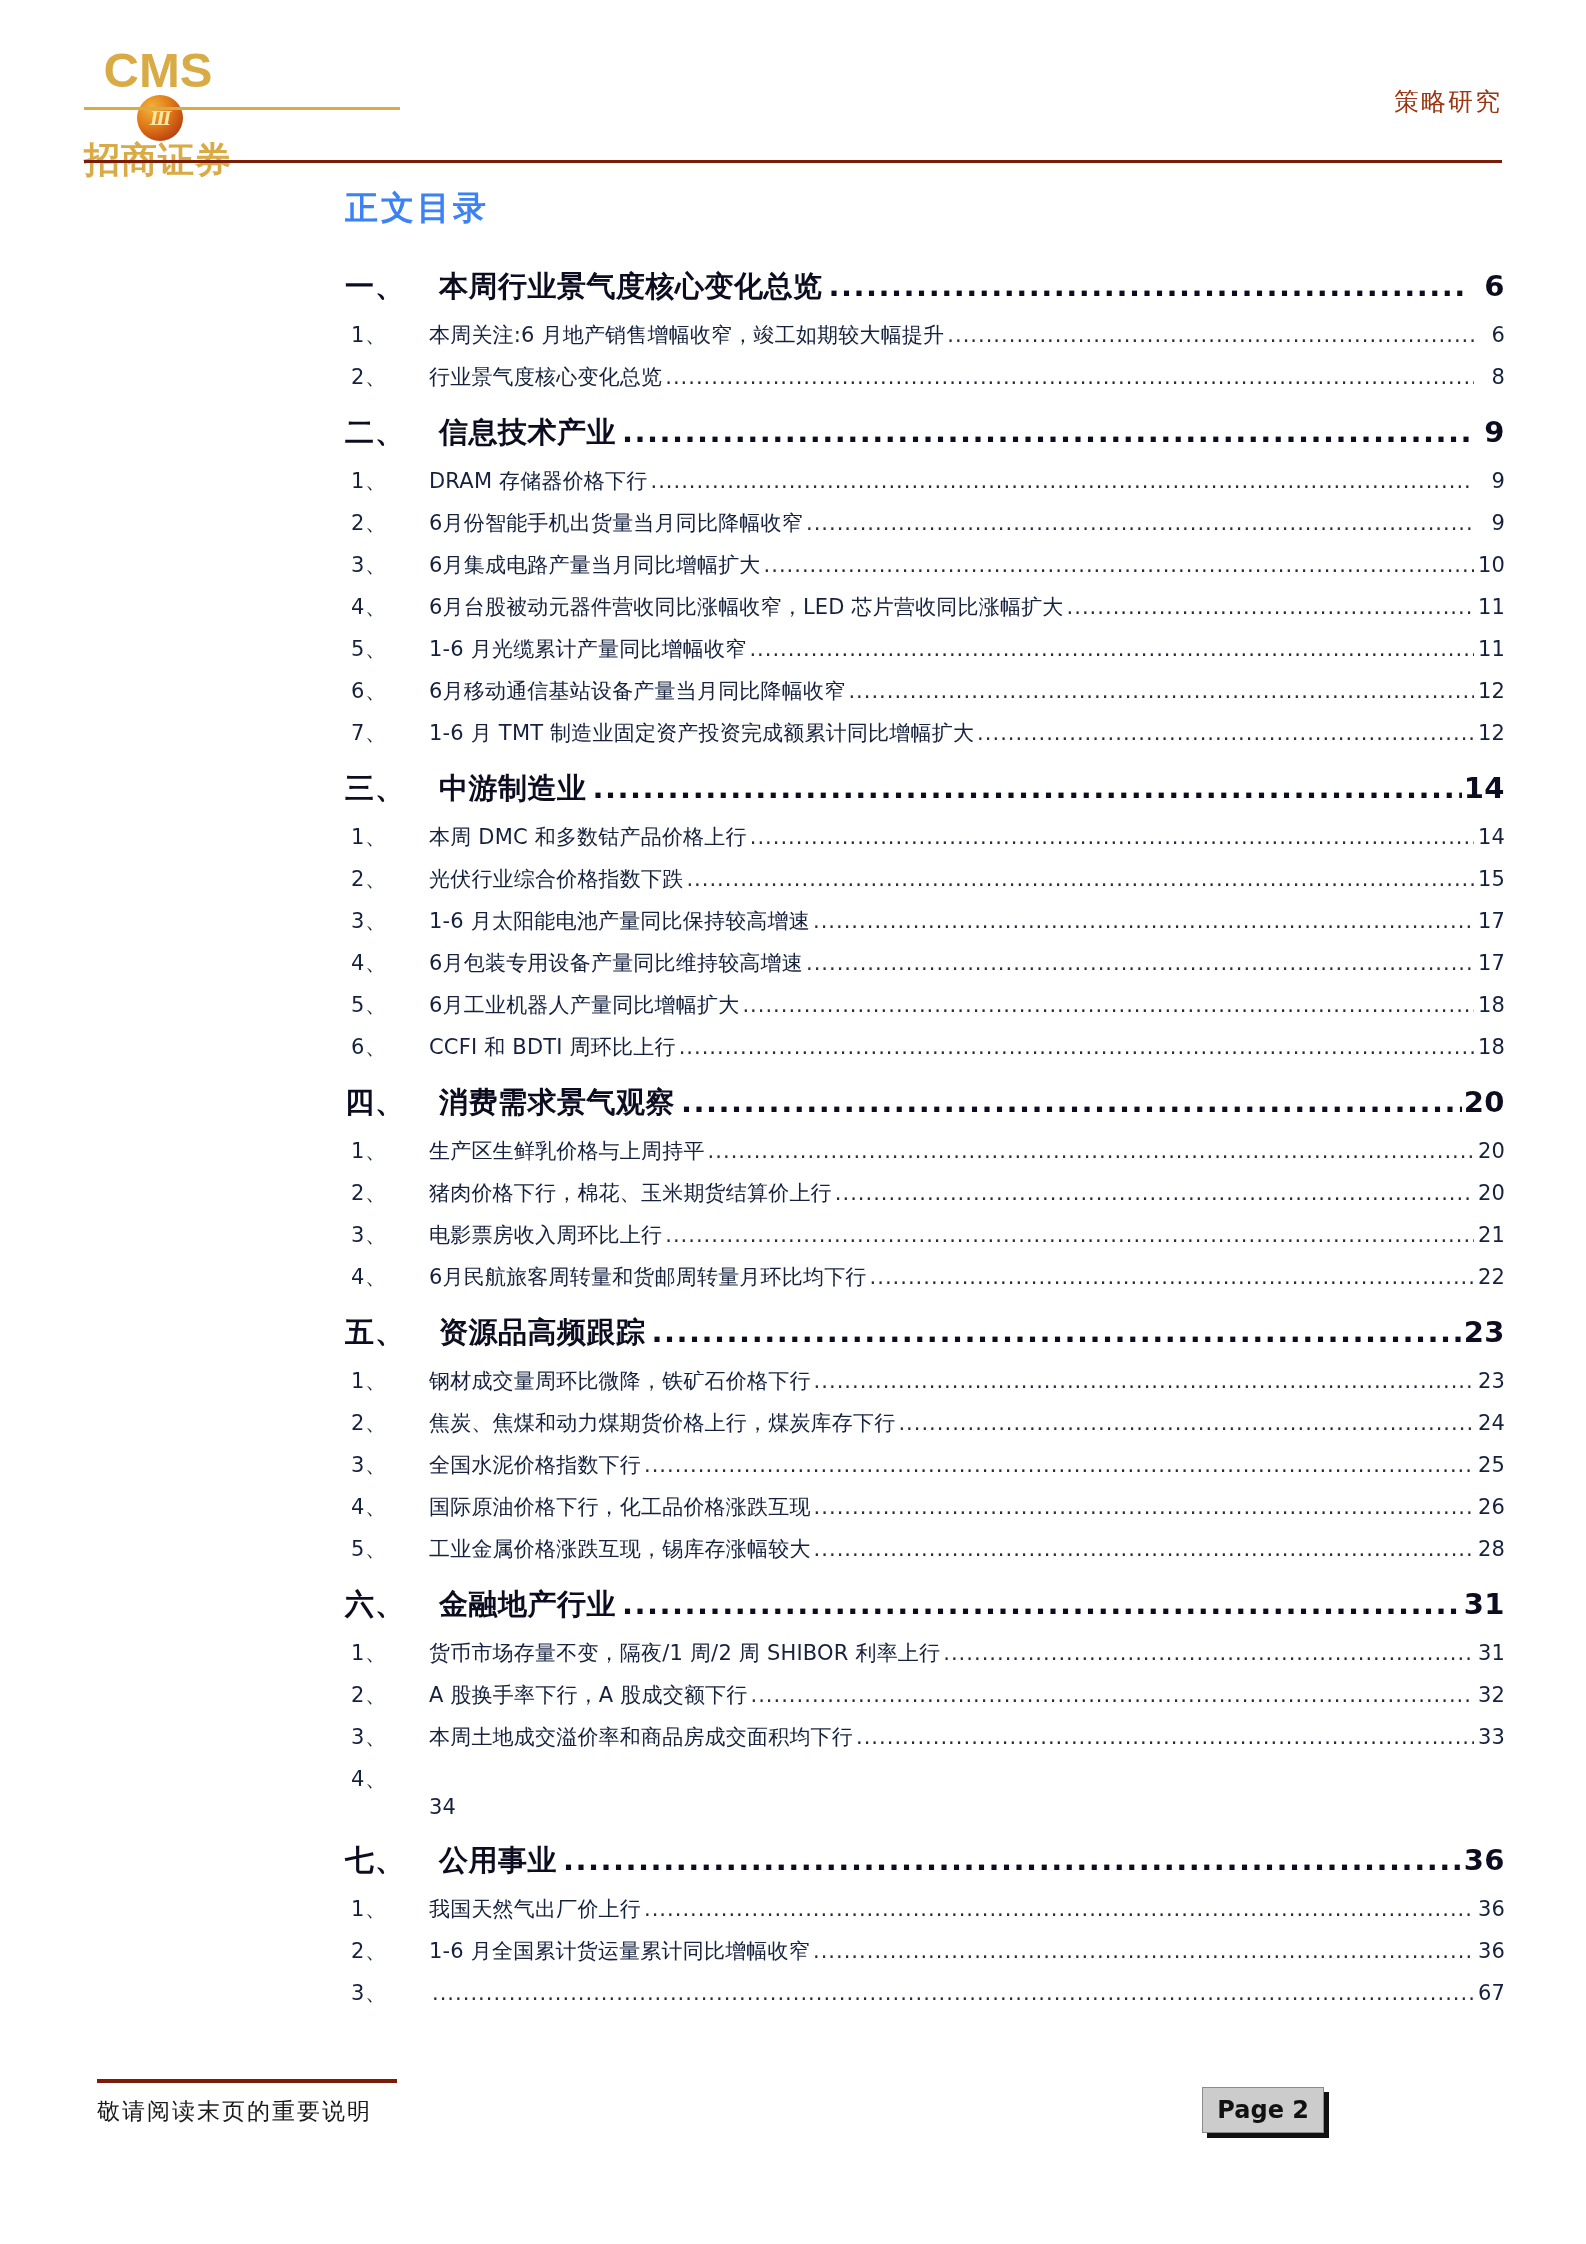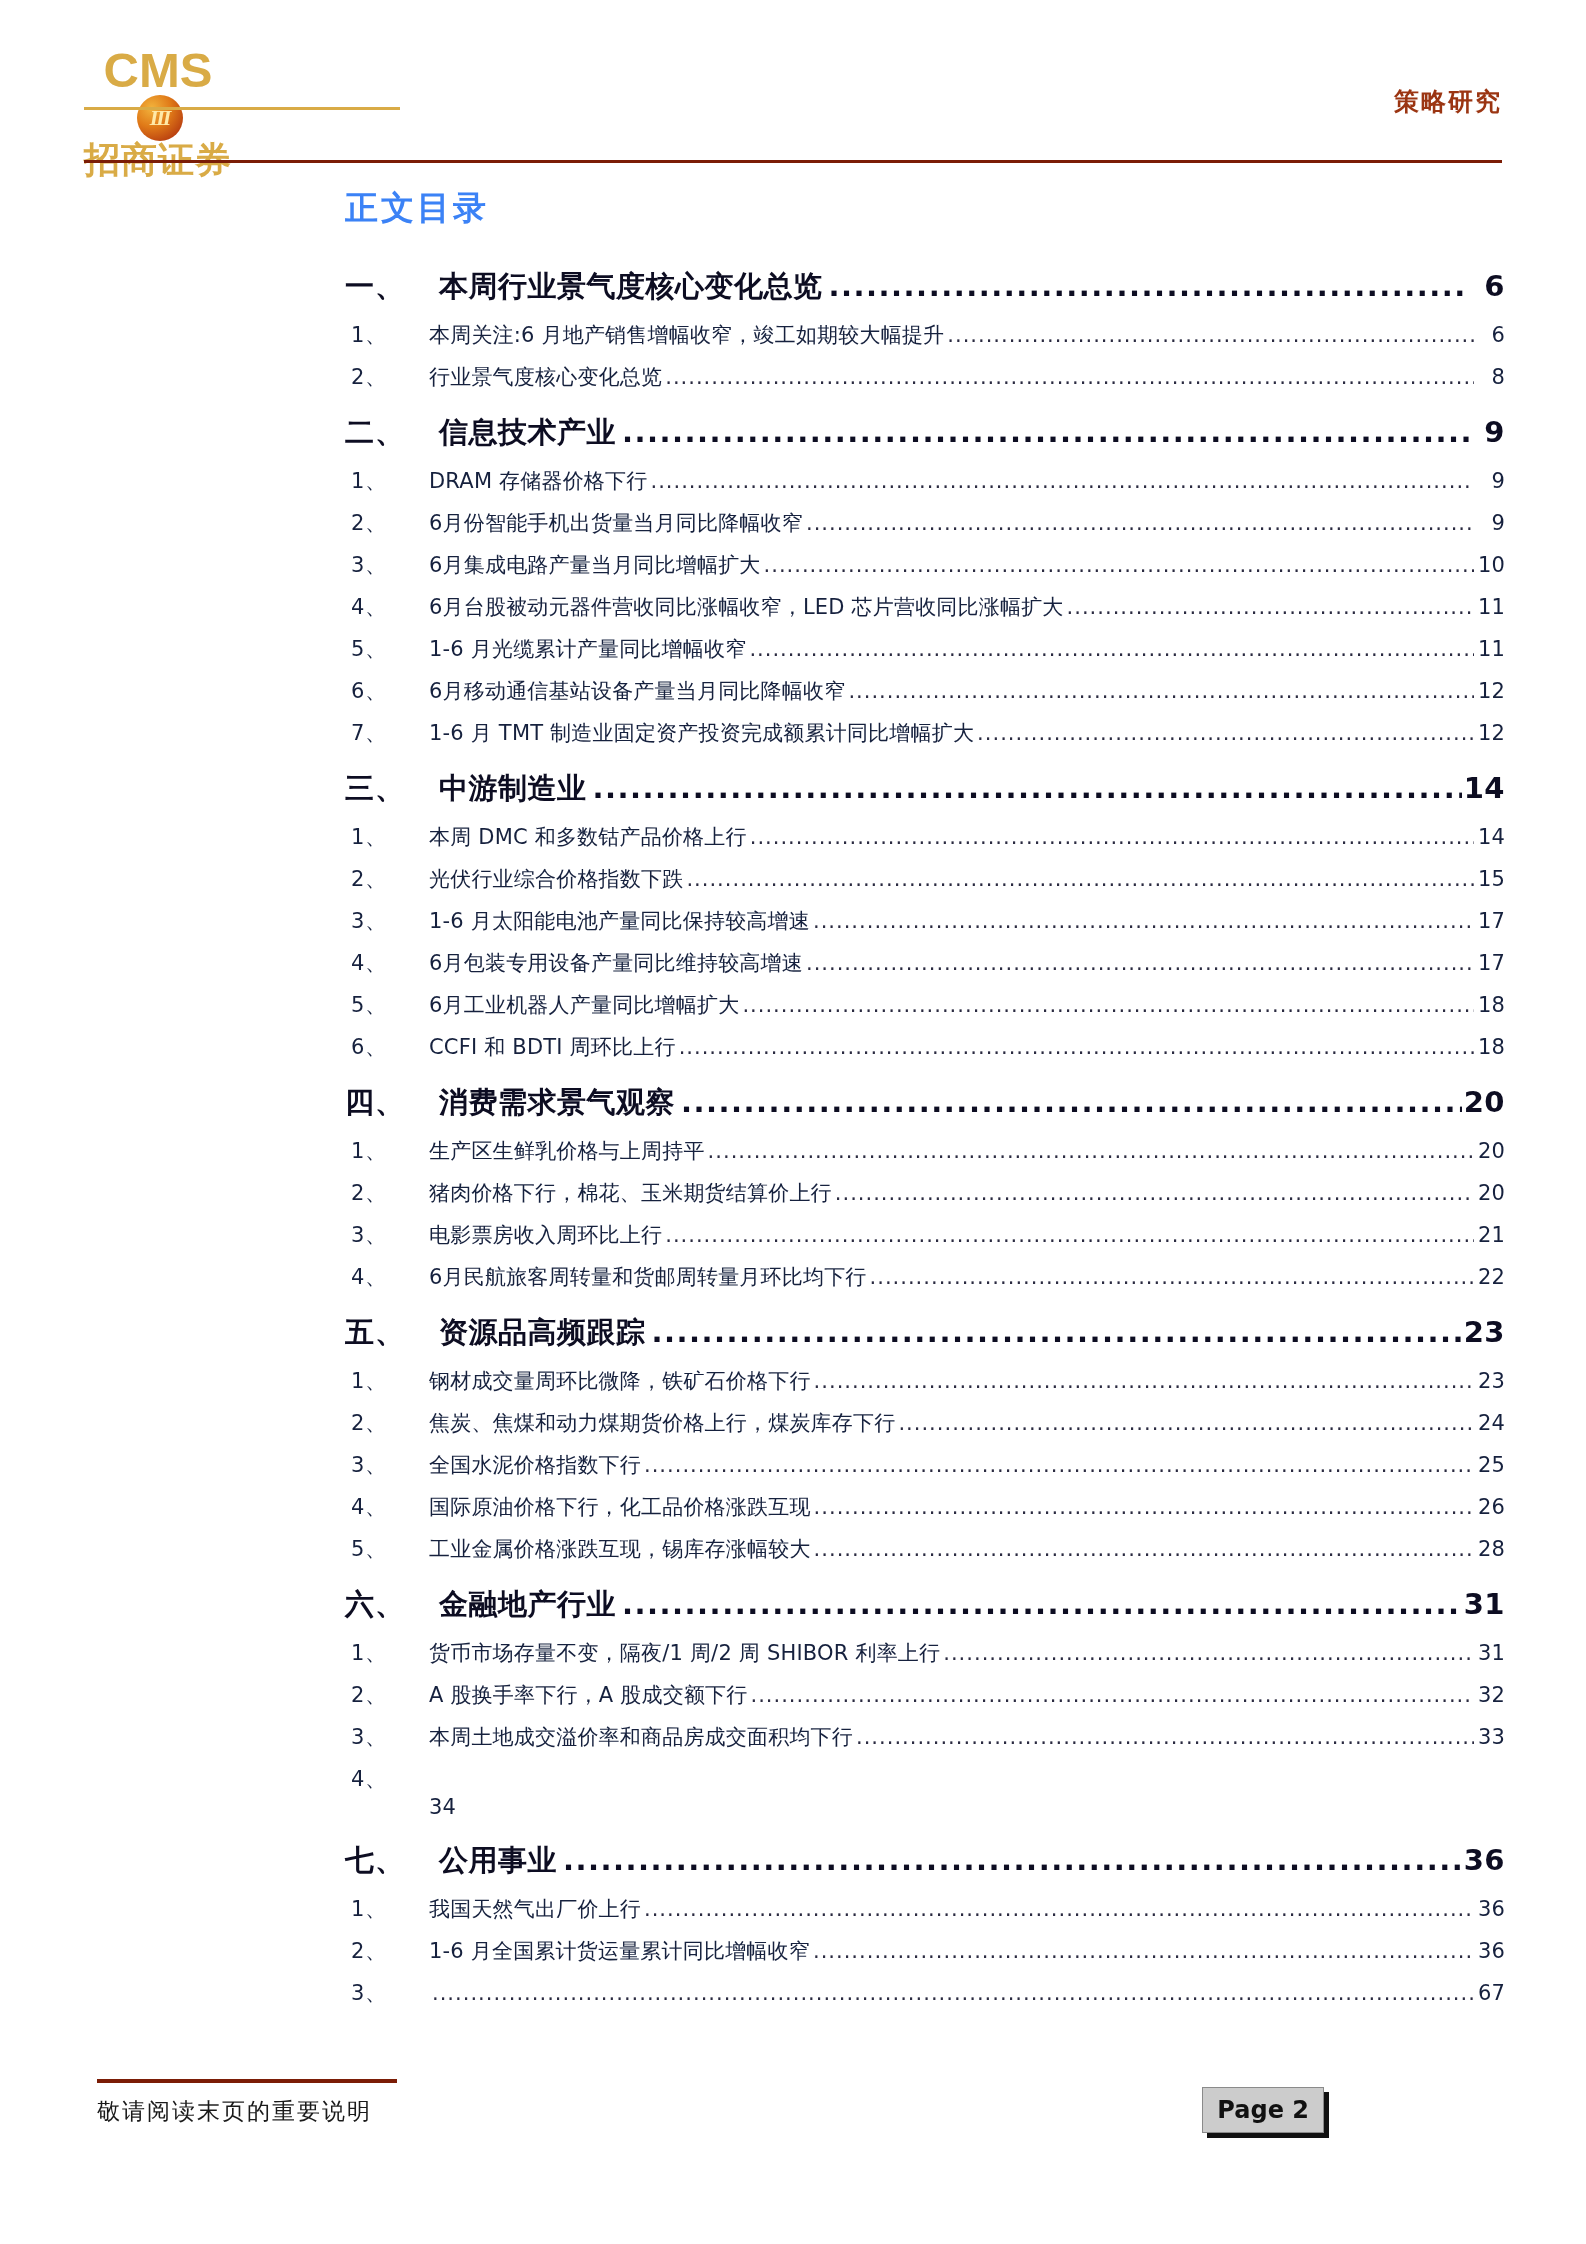--- a/index.html
+++ b/index.html
@@ -87,21 +87,21 @@
     width: 110px;
     height: 3px;
     background: #d9ab46;
   }
   .header-right {
     position: absolute;
     right: 84px;
     top: 85px;
     font-family: "DejaVu Serif", "Liberation Serif", serif;
     font-size: 25px;
-    font-weight: bold;
+    font-weight: normal;
     color: #9b3512;
     letter-spacing: 2px;
   }
   .header-rule {
     position: absolute;
     left: 84px;
     top: 160px;
     width: 1418px;
     height: 3px;
     background: #7b1d06;

